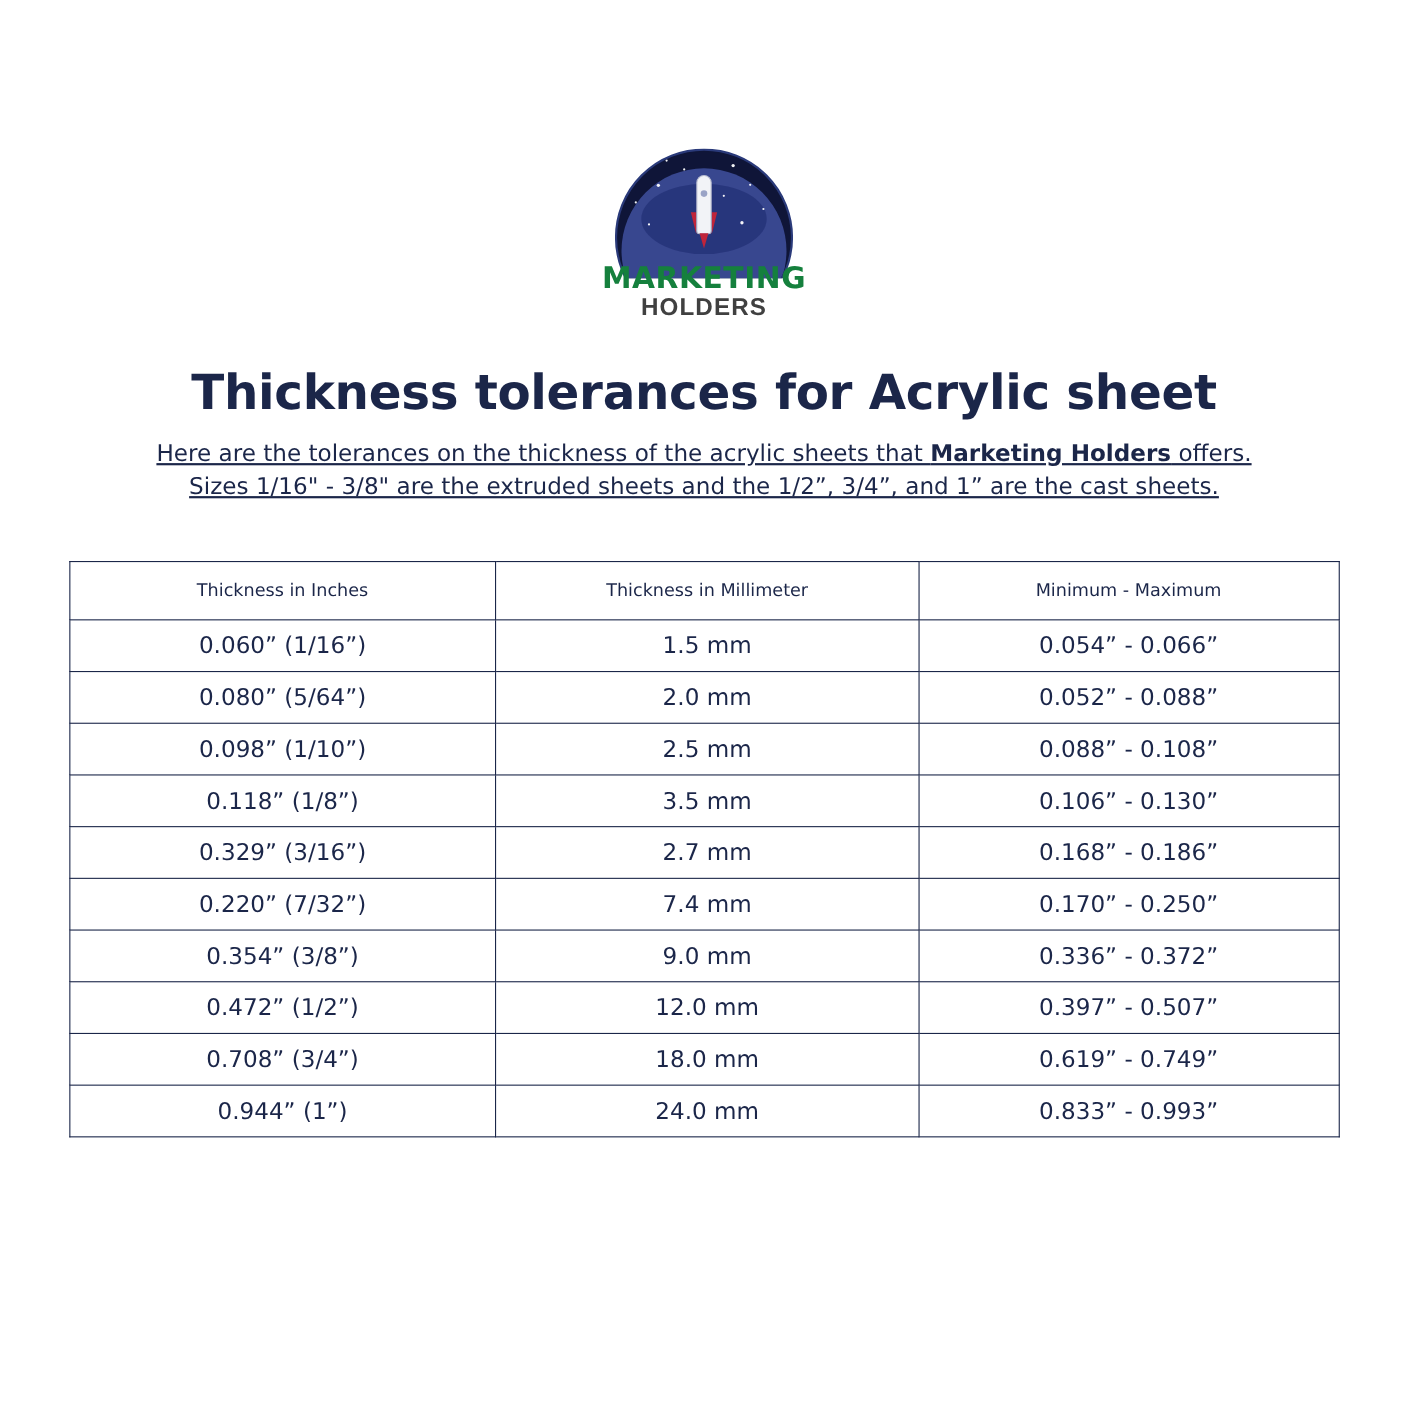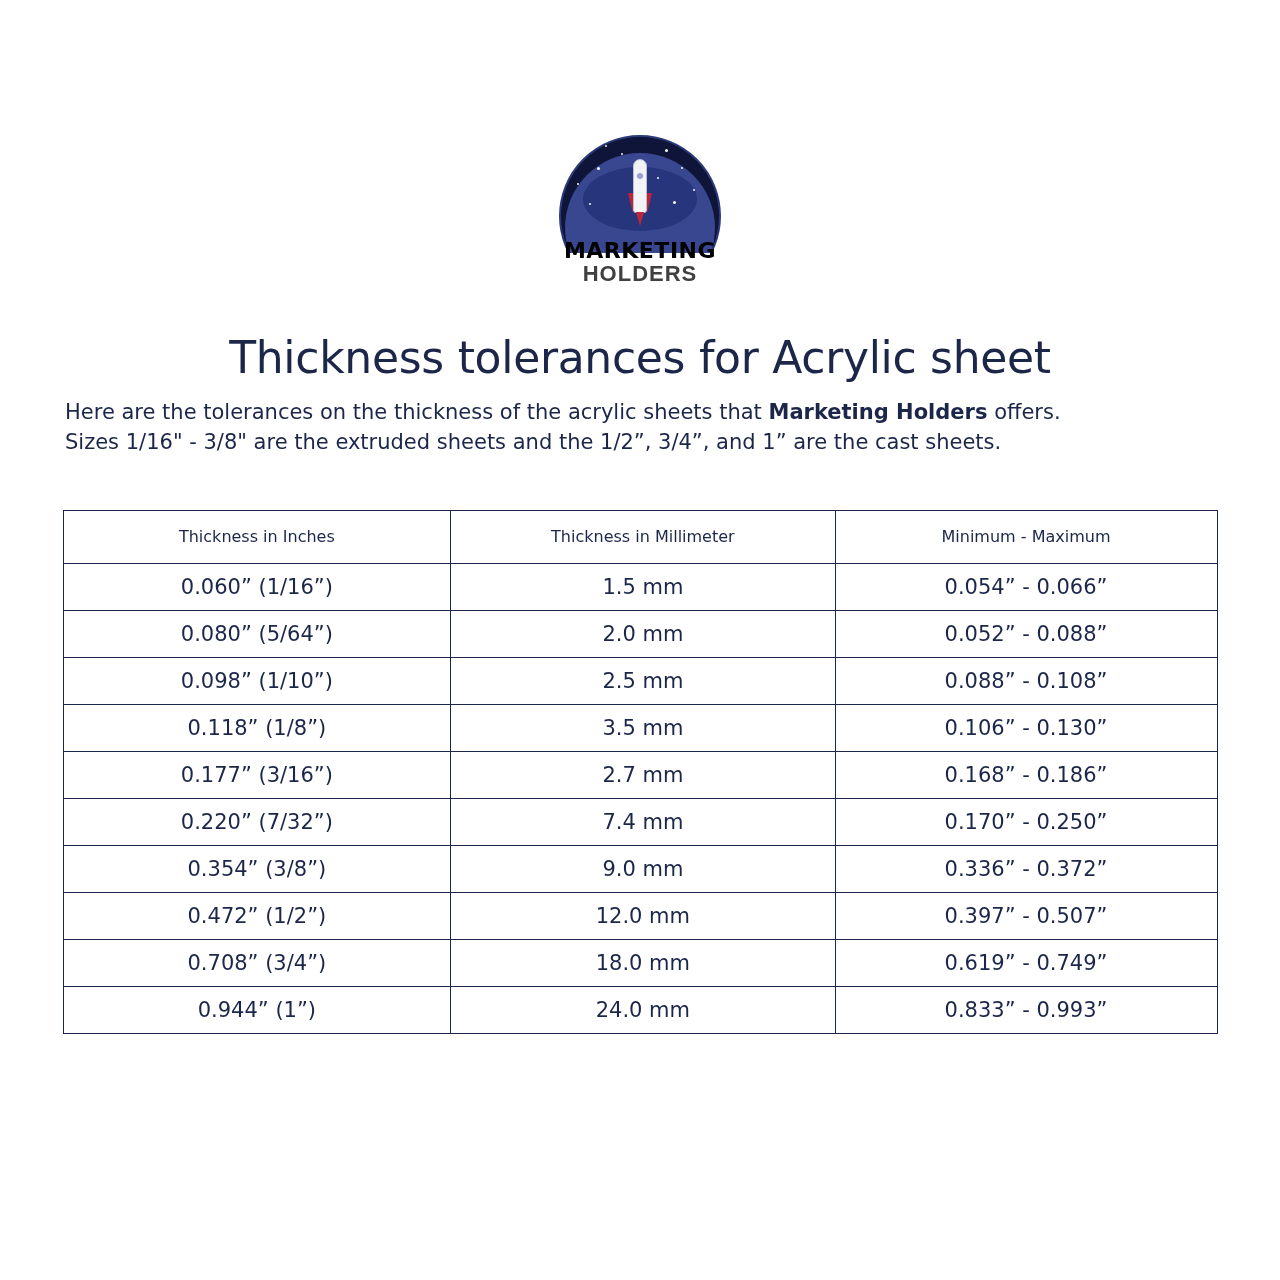--- a/index.html
+++ b/index.html
@@ -138,51 +138,53 @@
   .logo-text {
     position: absolute;
     left: 0;
     top: 105px;
     width: 200px;
     text-align: center;
   }
   .logo-text .lt1 {
     font-family: "DejaVu Sans", "Liberation Sans", sans-serif;
     font-weight: bold;
-    font-size: 22px;
+    font-size: 27px;
     letter-spacing: 0.5px;
-    color: #000000;
+    color: #15803d;
     line-height: 1;
     display: block;
   }
   .logo-text .lt2 {
     font-family: Liberation Sans, sans-serif;
     font-weight: bold;
     font-size: 22px;
     letter-spacing: 1px;
     color: #404040;
     line-height: 1.05;
     display: block;
   }
 
   
   .title {
     text-align: center;
     font-size: 44px;
-    font-weight: normal;
+    font-weight: bold;
     color: #1b2649;
     margin: 22px 0 0 0;
     letter-spacing: -0.3px;
   }
   .subtitle {
+    text-align: center;
     font-size: 21px;
     color: #1b2649;
     line-height: 1.45;
     margin: 14px auto 0 auto;
     width: 1150px;
+    text-decoration: underline;
   }
   .subtitle strong { font-weight: bold; }
 
   
   .table-wrap {
     margin: 52px auto 0 auto;
     width: 1155px;
   }
   table.tol {
     border-collapse: collapse;
@@ -280,21 +282,21 @@
           <td>0.098” (1/10”)</td>
           <td>2.5 mm</td>
           <td>0.088” - 0.108”</td>
         </tr>
         <tr>
           <td>0.118” (1/8”)</td>
           <td>3.5 mm</td>
           <td>0.106” - 0.130”</td>
         </tr>
         <tr>
-          <td>0.177” (3/16”)</td>
+          <td>0.329” (3/16”)</td>
           <td>2.7 mm</td>
           <td>0.168” - 0.186”</td>
         </tr>
         <tr>
           <td>0.220” (7/32”)</td>
           <td>7.4 mm</td>
           <td>0.170” - 0.250”</td>
         </tr>
         <tr>
           <td>0.354” (3/8”)</td>

